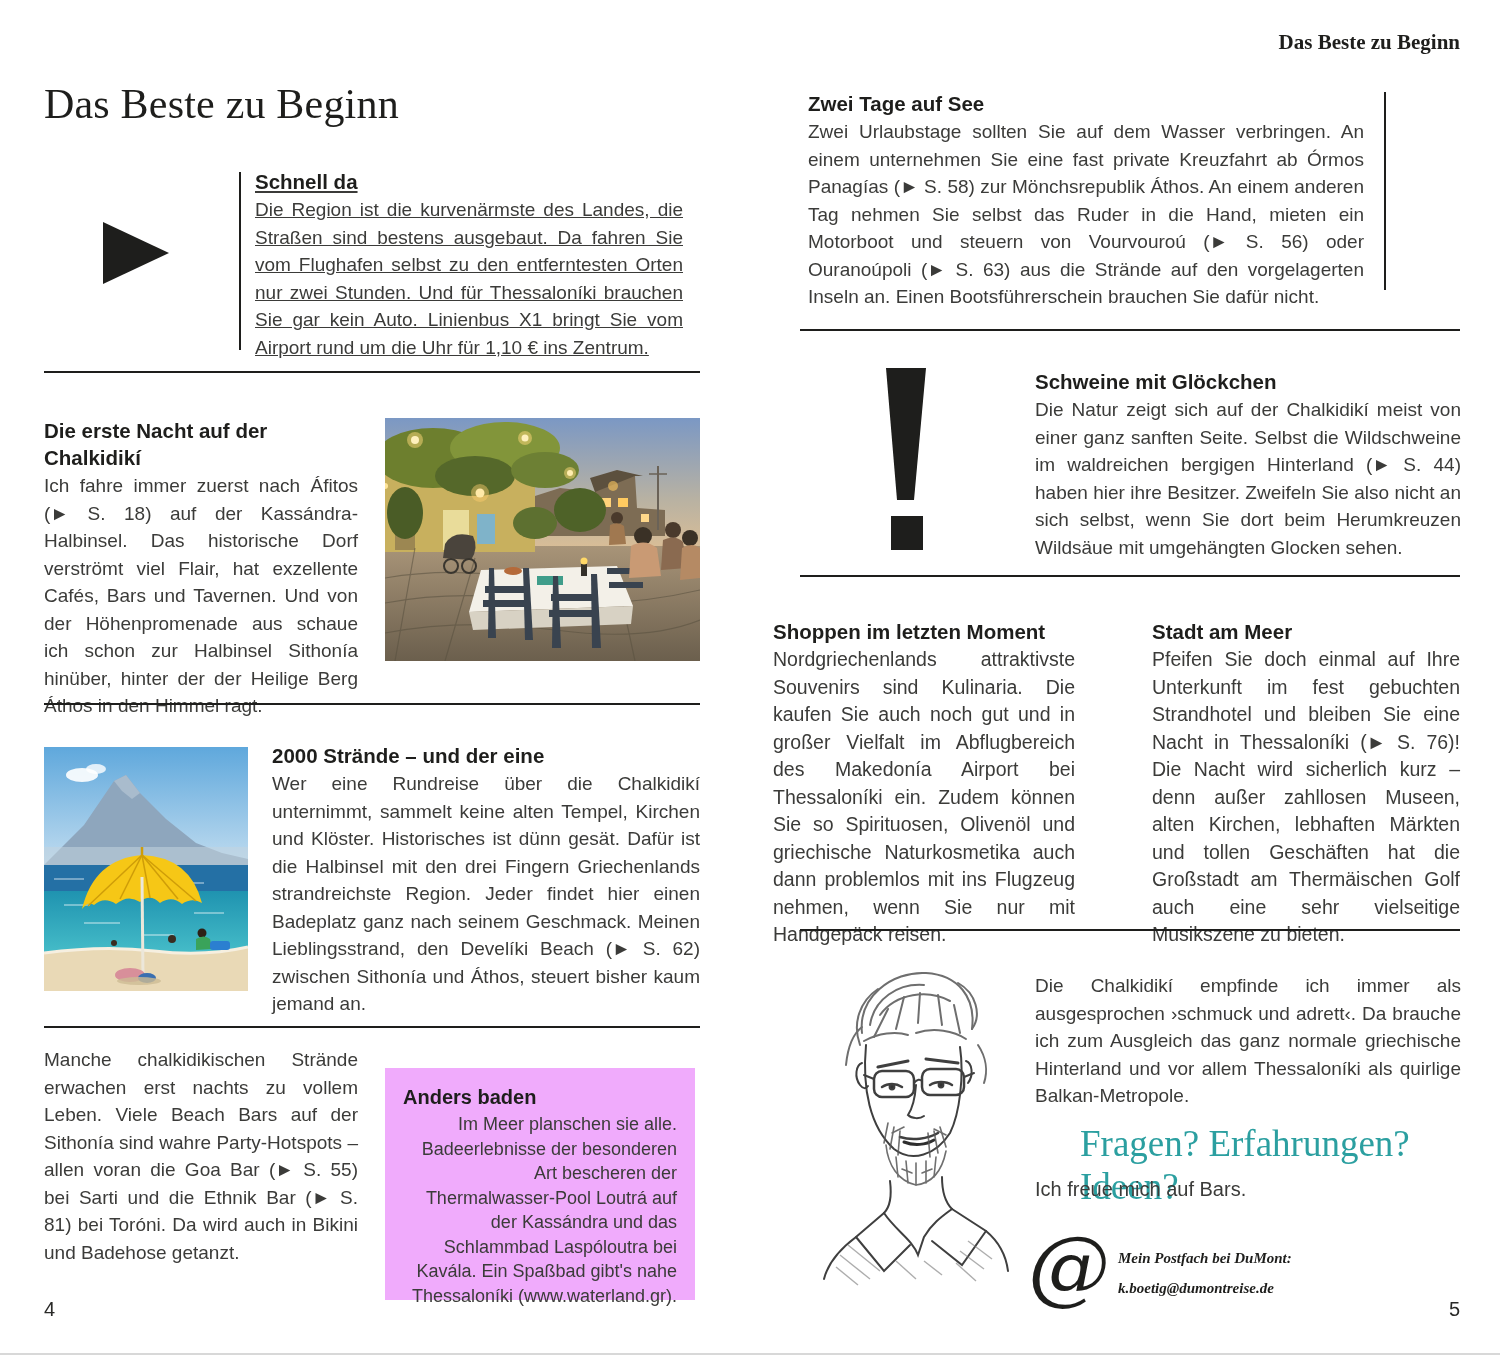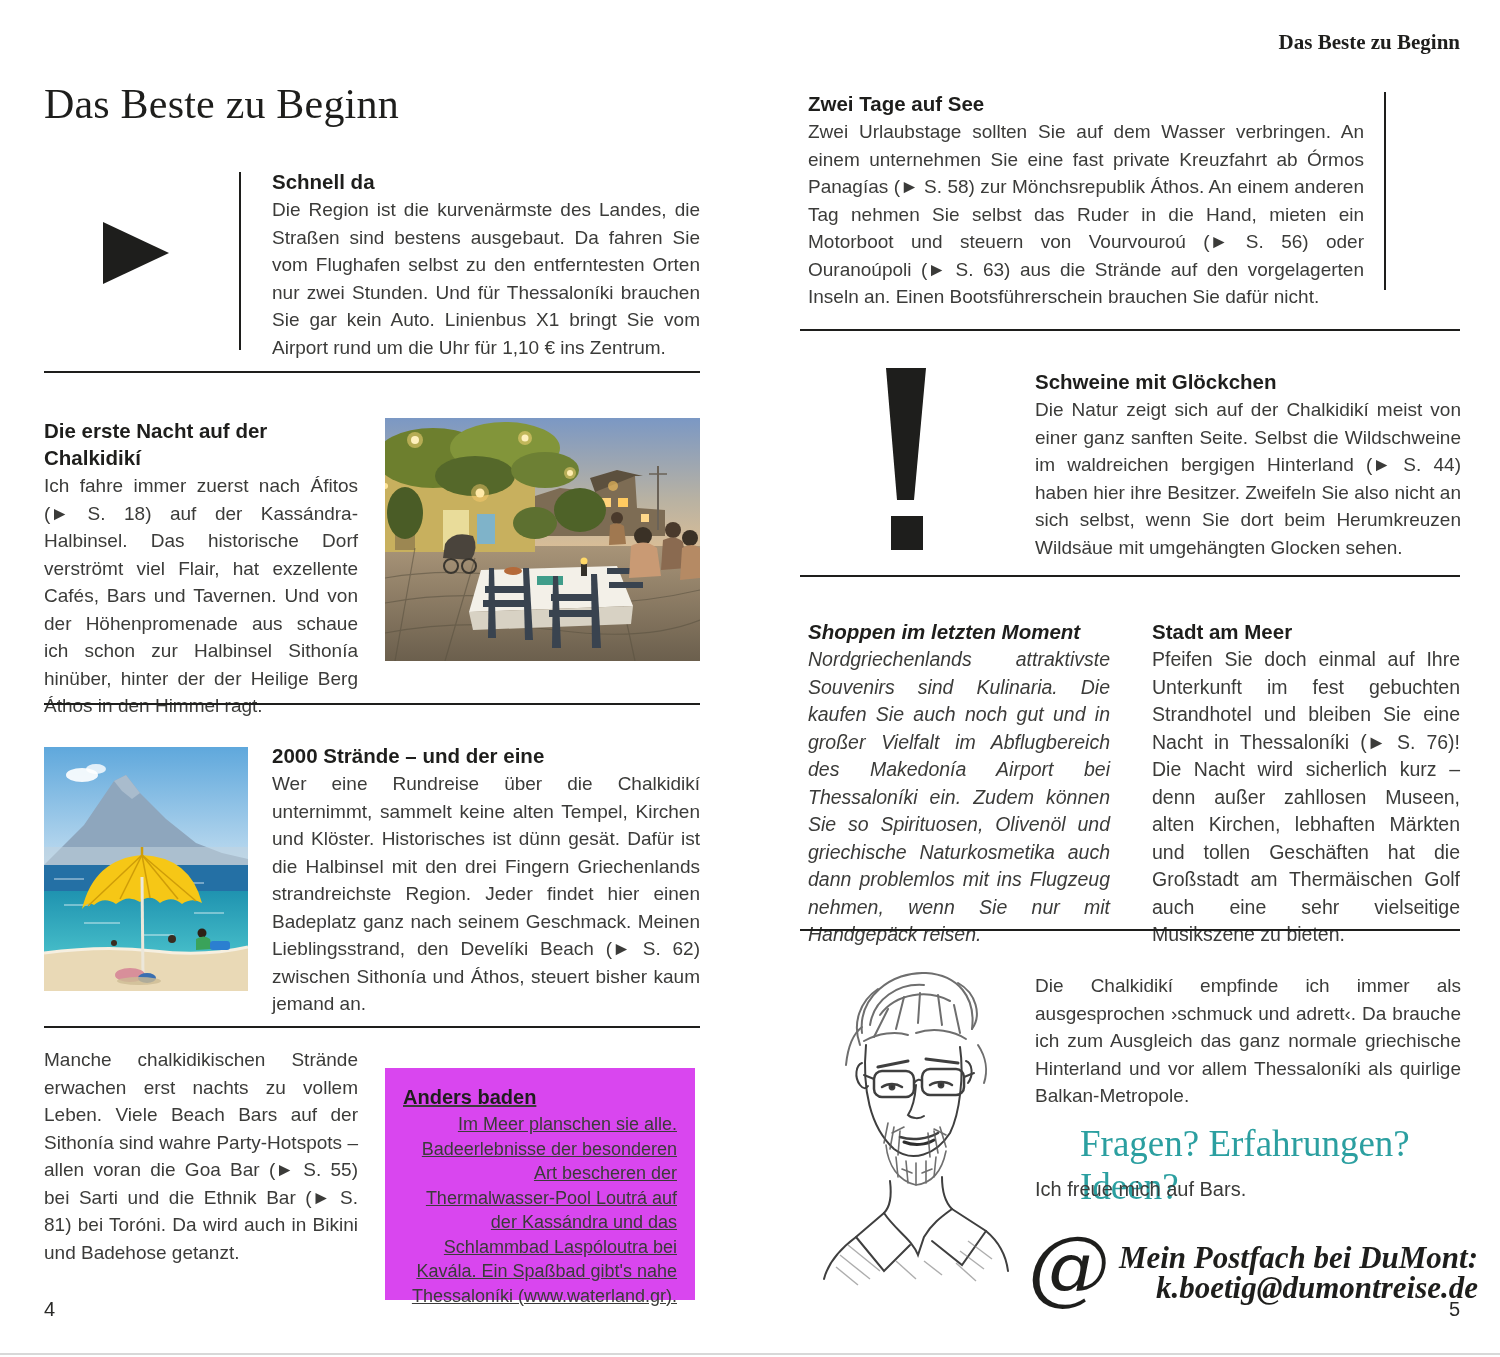--- a/index.html
+++ b/index.html
@@ -7,45 +7,45 @@
           font-family:"Liberation Sans",sans-serif;color:#3b3b39;overflow:hidden;}
   .abs{position:absolute;}
   .pagetitle{font-family:"Liberation Serif","DejaVu Serif",serif;font-size:42px;
              font-weight:500;color:#1e1e1c;letter-spacing:0.2px;}
   .runhead{font-family:"Liberation Serif","DejaVu Serif",serif;font-size:21px;font-weight:bold;color:#1e1e1c;text-align:right;}
   .sechead{font-weight:bold;font-size:20.5px;color:#1e1e1c;line-height:27px;margin:0 0 1px 0;}
   .bodytext{font-size:19px;line-height:27.5px;text-align:justify;color:#3b3b39;margin:0;}
   .bodytext.ragged{text-align:left;}
   .hr{background:#1e1e1c;height:2px;}
   .vr{background:#1e1e1c;width:2px;}
-  .box{background:#d946ef;text-decoration:underline;}
+  .box{background:#f0abfc;}
   .box .sechead{font-size:20px;}
   .box .bodytext{font-size:18px;line-height:24.5px;text-align:right;}
   .pagenum{font-size:20px;color:#2a2a28;}
   .ctahead{font-family:"Liberation Serif","DejaVu Serif",serif;font-size:37px;color:#2b9fa0;font-weight:500;}
   .ctasub{font-size:20px;color:#3b3b39;}
   .mail{font-family:"Liberation Serif","DejaVu Serif",serif;font-style:italic;font-weight:bold;
-        font-size:31px;color:#1e1e1c;line-height:30px;text-align:right;}
+        font-size:15px;color:#1e1e1c;line-height:30px;}
   .atglyph{font-family:"DejaVu Serif",serif;font-style:italic;font-size:82px;color:#1e1e1c;line-height:82px;}
   .photo{display:block;}
 </style>
 </head>
 <body>
 
 <div class="spread">
 
   <div class="abs pagetitle" style="left:44px;top:80px;">Das Beste zu Beginn</div>
 
   <div class="abs" style="left:103px;top:222px;width:66px;height:62px;">
     <svg width="66" height="62" viewBox="0 0 66 62">
         <polygon points="0,0 0,62 66,31" fill="#1e1e1c"></polygon>
       </svg>
   </div>
   <div class="abs vr" style="left:239px;top:172px;height:178px;"></div>
-  <div class="abs" style="left:272px;top:168px;width:428px;">
+  <div class="abs" style="left:255px;top:168px;width:428px;text-decoration:underline;">
     <h3 class="sechead">Schnell da</h3>
     <p class="bodytext">Die Region ist die kurvenärmste des Landes, die Straßen sind bestens ausgebaut. Da fahren Sie vom Flughafen selbst zu den entferntesten Orten nur zwei Stunden. Und für Thessaloníki brauchen Sie gar kein Auto. Linienbus X1 bringt Sie vom Airport rund um die Uhr für 1,10 € ins Zentrum.</p>
   </div>
 
   <div class="abs hr" style="left:44px;top:371px;width:656px;"></div>
 
   <div class="abs" style="left:44px;top:417px;width:314px;">
     <h3 class="sechead">Die erste Nacht auf der Chalkidikí</h3>
     <p class="bodytext">Ich fahre immer zuerst nach Áfitos (► S. 18) auf der Kassándra-Halbinsel. Das historische Dorf verströmt viel Flair, hat exzellente Cafés, Bars und Tavernen. Und von der Höhenpromenade aus schaue ich schon zur Halbinsel Sithonía hinüber, hinter der der Heilige Berg Áthos in den Himmel ragt.</p>
   </div>
@@ -233,21 +233,21 @@
       <rect x="7" y="148" width="32" height="34" fill="#1e1e1c"></rect>
     </svg>
   </div>
   <div class="abs" style="left:1035px;top:368px;width:426px;">
     <h3 class="sechead">Schweine mit Glöckchen</h3>
     <p class="bodytext">Die Natur zeigt sich auf der Chalkidikí meist von einer ganz sanften Seite. Selbst die Wildschweine im waldreichen bergigen Hinterland (► S. 44) haben hier ihre Besitzer. Zweifeln Sie also nicht an sich selbst, wenn Sie dort beim Herumkreuzen Wildsäue mit umgehängten Glocken sehen.</p>
   </div>
 
   <div class="abs hr" style="left:800px;top:575px;width:660px;"></div>
 
-  <div class="abs" style="left:808px;top:618px;width:302px;font-style:italic;">
+  <div class="abs" style="left:773px;top:618px;width:302px;">
     <h3 class="sechead">Shoppen im letzten Moment</h3>
     <p class="bodytext" style="font-size:19.5px;">Nordgriechenlands attraktivste Souvenirs sind Kulinaria. Die kaufen Sie auch noch gut und in großer Vielfalt im Abflugbereich des Makedonía Airport bei Thessaloníki ein. Zudem können Sie so Spirituosen, Olivenöl und griechische Naturkosmetika auch dann problemlos mit ins Flugzeug nehmen, wenn Sie nur mit Handgepäck reisen.</p>
   </div>
   <div class="abs" style="left:1152px;top:618px;width:308px;">
     <h3 class="sechead">Stadt am Meer</h3>
     <p class="bodytext" style="font-size:19.5px;">Pfeifen Sie doch einmal auf Ihre Unterkunft im fest gebuchten Strandhotel und bleiben Sie eine Nacht in Thessaloníki (► S. 76)! Die Nacht wird sicherlich kurz – denn außer zahllosen Museen, alten Kirchen, lebhaften Märkten und tollen Geschäften hat die Großstadt am Thermäischen Golf auch eine sehr vielseitige Musikszene zu bieten.</p>
   </div>
 
   <div class="abs hr" style="left:800px;top:929px;width:660px;"></div>
 

